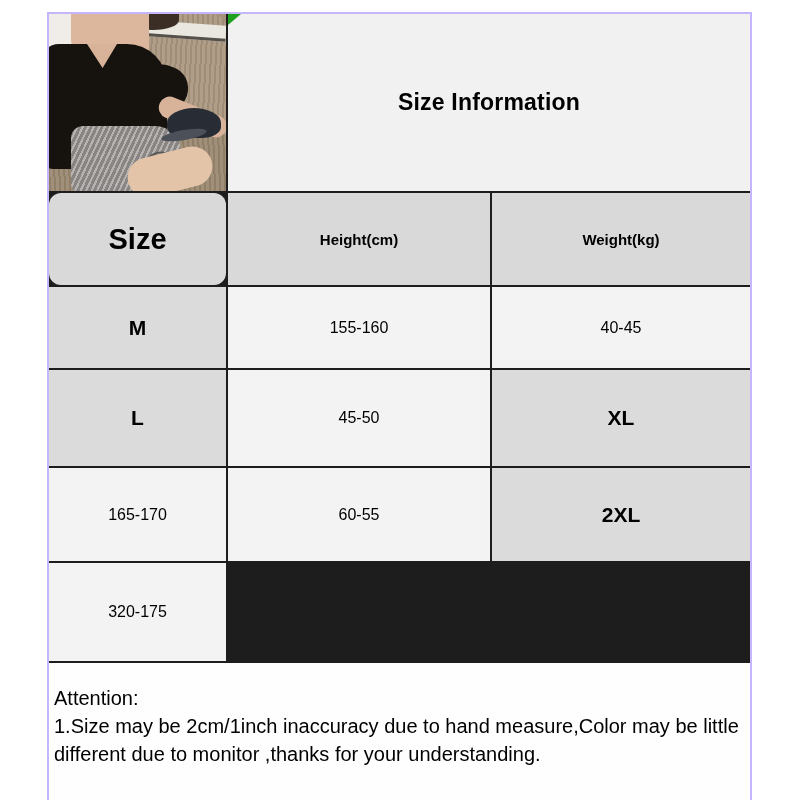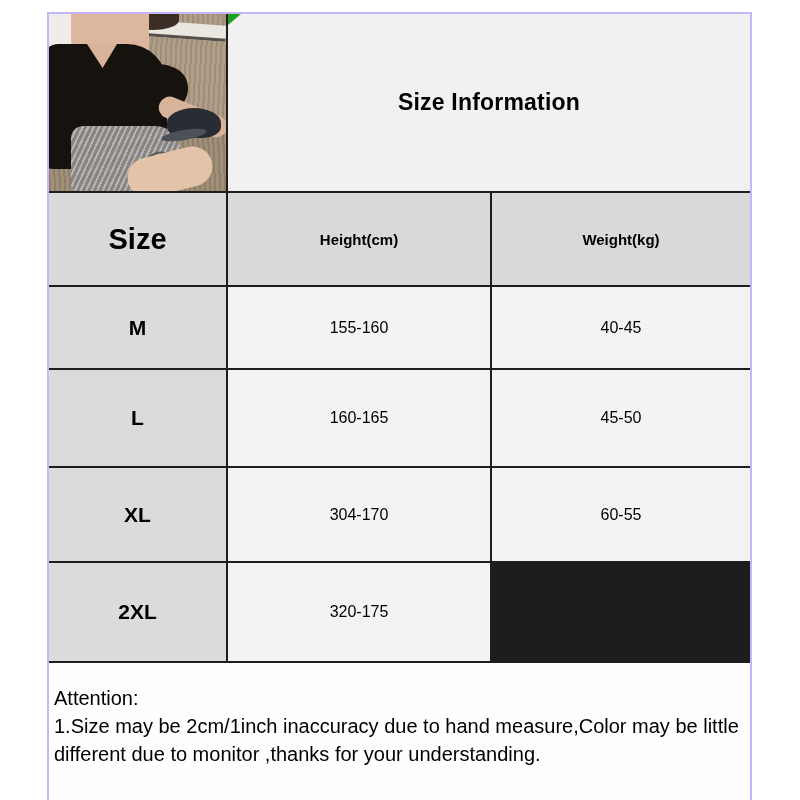--- a/index.html
+++ b/index.html
@@ -23,21 +23,21 @@
   .photo-cell { grid-column:1; grid-row:1; position:relative; background:#a5927c; overflow:hidden; }
   .title-cell { grid-column:2 / 4; grid-row:1; background:#f1f1f1; position:relative; }
   .title-text { font-size:23px; font-weight:bold; letter-spacing:.2px; }
   .corner-flag {
     position:absolute; left:0; top:0; width:13px; height:11px;
     background:#1ea11e; clip-path:polygon(0 0, 100% 0, 0 100%);
   }
 
   
   .head-cell { background:#d9d9d9; font-weight:bold; font-size:15px; }
-  .head-cell.size-col { font-size:29px; }
+  .head-cell.size-col { font-size:29px;border-radius:12px; }
   .label-cell { background:#dbdbdb; font-weight:bold; font-size:21px; }
   .value-cell { background:#f3f3f3; font-size:16px; }
 
   
   .attention-cell {
     grid-column:1 / 4; background:#fefefe;
     display:block; padding:21px 5px; box-sizing:border-box;
     font-size:20px; line-height:28px;
   }
   .attention-cell p { margin:0; }
@@ -101,25 +101,24 @@
 
   <div class="cell head-cell size-col">Size</div>
   <div class="cell head-cell">Height(cm)</div>
   <div class="cell head-cell">Weight(kg)</div>
 
   <div class="cell label-cell">M</div>
   <div class="cell value-cell">155-160</div>
   <div class="cell value-cell">40-45</div>
 
   <div class="cell label-cell">L</div>
-  <div class="cell value-cell">160-165</div>
   <div class="cell value-cell">45-50</div>
 
   <div class="cell label-cell">XL</div>
-  <div class="cell value-cell">304-170</div>
+  <div class="cell value-cell">165-170</div>
   <div class="cell value-cell">60-55</div>
 
   <div class="cell label-cell">2XL</div>
   <div class="cell value-cell">320-175</div>
 
   <div class="attention-cell">
     <p>Attention:</p>
     <p>1.Size may be 2cm/1inch inaccuracy due to hand measure,Color may be little different due to monitor ,thanks for your understanding.</p>
   </div>
 

